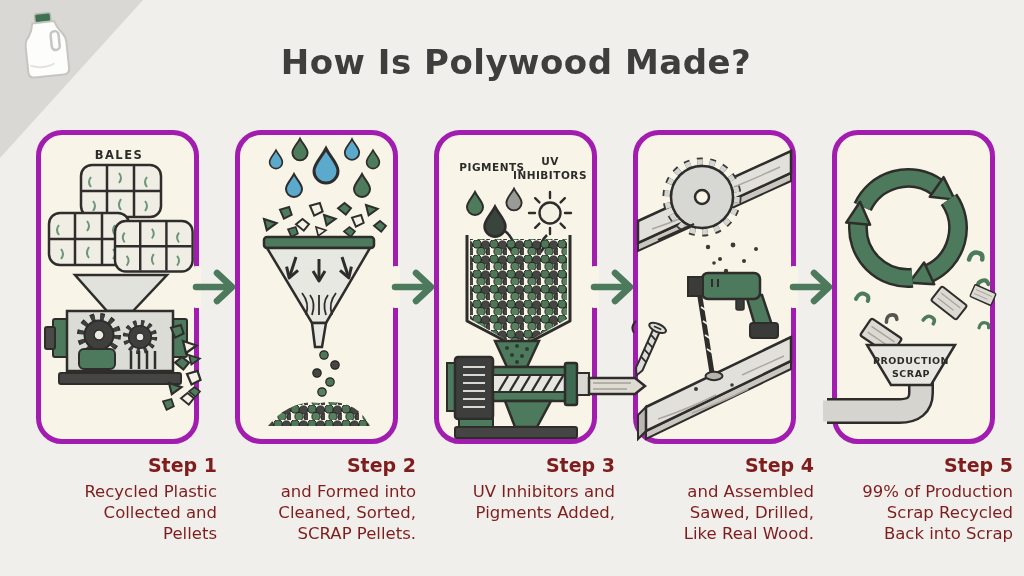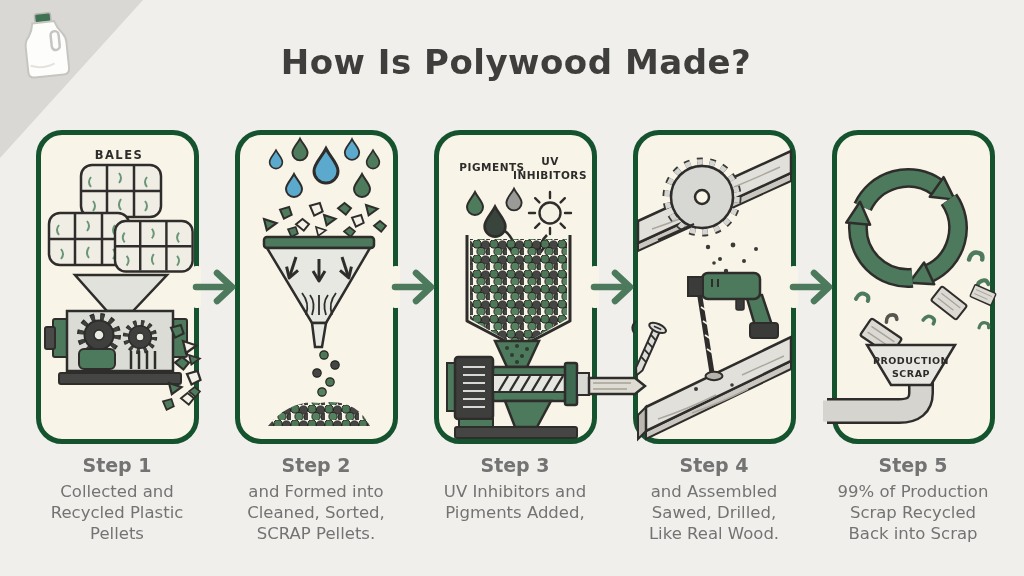--- a/index.html
+++ b/index.html
@@ -3,27 +3,27 @@
 <meta charset="utf-8">
 <style>
   html,body{margin:0;padding:0;}
   #stage{position:relative;width:984px;height:576px;background:#f0efec;overflow:hidden;
          font-family:"DejaVu Sans","Liberation Sans",sans-serif;padding-left:48px;}
   .tri{position:absolute;left:0;top:0;width:200px;height:200px;background:#d9d8d5;
        clip-path:polygon(0 0,143px 0,0 158px);}
   .title{position:absolute;top:42px;left:0;right:0;text-align:center;
          font-size:34px;font-weight:bold;color:#3f3e3c;letter-spacing:.5px;}
   .card{position:absolute;top:130px;width:163px;height:314px;box-sizing:border-box;
-        background:#f8f4e8;border:5px solid #14532d;border-radius:26px;}
+        background:#f8f4e8;border:5px solid #a21caf;border-radius:26px;}
   .card svg.art{position:absolute;left:0;top:0;width:153px;height:304px;overflow:visible;}
   .c1{left:36px;z-index:7}.c2{left:235px;z-index:6}.c3{left:434px;z-index:5}
   .c4{left:633px;z-index:4}.c5{left:832px;z-index:3}
   .arrow{position:absolute;top:264px;width:56px;height:46px;overflow:visible;z-index:12;}
   .a1{left:189px}.a2{left:388px}.a3{left:587px}.a4{left:786px}
-  .cap{position:absolute;top:454px;width:200px;text-align:center;color:#737373;z-index:8;}
+  .cap{position:absolute;top:454px;width:200px;text-align:right;color:#7f1d1d;z-index:8;}
   .cap .t{font-size:19px;font-weight:bold;margin-bottom:5px;}
   .cap .l{font-size:16.5px;line-height:21px;}
   .p1{left:17px}.p2{left:216px}.p3{left:415px}.p4{left:614px}.p5{left:813px}
   .jug{position:absolute;left:22px;top:12px;width:50px;height:74px;z-index:2;overflow:visible;}
   svg text{font-family:"DejaVu Sans","Liberation Sans",sans-serif;font-weight:bold;fill:#2c2c2a;}
 </style>
 </head>
 <body>
 
 <div id="stage">
@@ -313,22 +313,22 @@
     <polyline points="28,9 43,23 28,37" fill="none" stroke="#4d7a5c" stroke-width="6.5" stroke-linecap="round" stroke-linejoin="round"></polyline>
   </svg>
   <svg class="arrow a4" viewBox="0 0 56 46">
     <rect x="4" y="2" width="8" height="42" rx="3" fill="#f8f4e8"></rect>
     <line x1="7" y1="23" x2="36" y2="23" stroke="#4d7a5c" stroke-width="6.5" stroke-linecap="round"></line>
     <polyline points="28,9 43,23 28,37" fill="none" stroke="#4d7a5c" stroke-width="6.5" stroke-linecap="round" stroke-linejoin="round"></polyline>
   </svg>
 
   <div class="cap p1">
     <div class="t">Step 1</div>
+    <div class="l">Recycled Plastic</div>
     <div class="l">Collected and</div>
-    <div class="l">Recycled Plastic</div>
     <div class="l">Pellets</div>
   </div>
   <div class="cap p2">
     <div class="t">Step 2</div>
     <div class="l">and Formed into</div>
     <div class="l">Cleaned, Sorted,</div>
     <div class="l">SCRAP Pellets.</div>
   </div>
   <div class="cap p3">
     <div class="t">Step 3</div>

